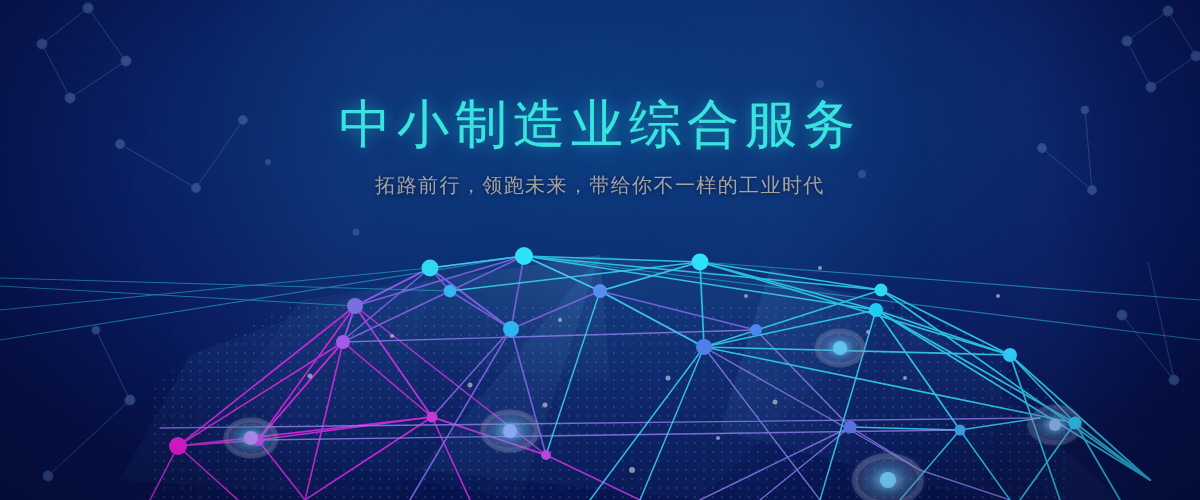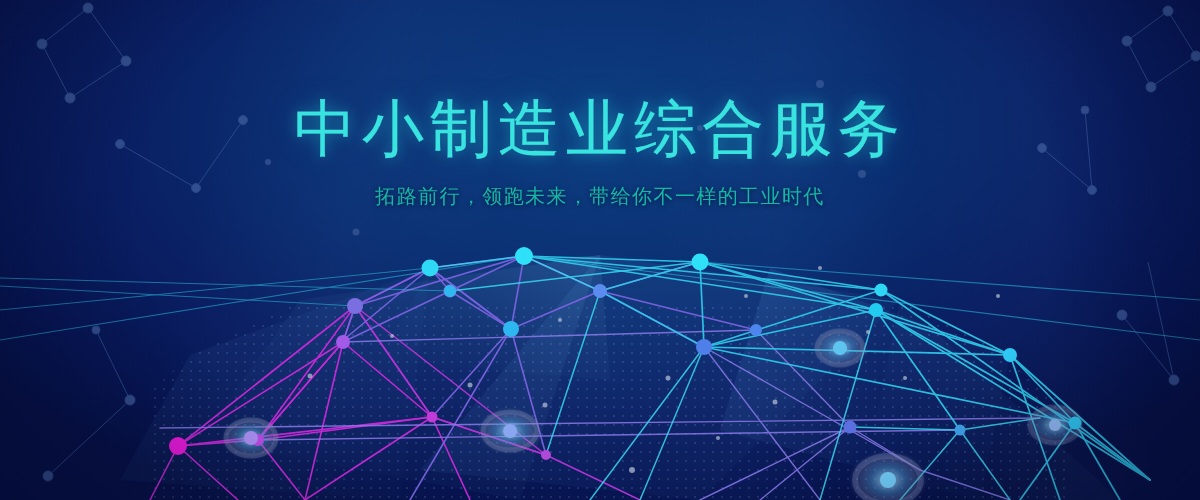--- a/index.html
+++ b/index.html
@@ -35,35 +35,35 @@
   
   .text-block{
     position:absolute;left:0;right:0;top:96px;
     text-align:center;
     z-index:40;
     pointer-events:none;
   }
   .title{
     margin:0;
     font-family:"Liberation Sans","DejaVu Sans",sans-serif;
-    font-size:62px;
+    font-size:52px;
     line-height:1.08;
     font-weight:300;
     letter-spacing:6px;
     color:#39e4e0;
     text-shadow:0 0 14px rgba(40,220,225,0.45),0 0 32px rgba(25,170,200,0.25);
     -webkit-text-stroke:0.2px #39e4e0;
   }
   .subtitle{
     margin:20px 0 0 0;
     font-family:"Liberation Sans","DejaVu Sans",sans-serif;
     font-size:20px;
     font-weight:400;
     letter-spacing:1.4px;
-    color:#14b8a6;
+    color:#a3a3a3;
     text-shadow:0 1px 5px rgba(3,12,50,0.8);
   }
 </style>
 </head>
 <body>
 
 <div class="banner">
 
   <div class="bg-base"></div>
   <div class="bg-sheen"></div>

